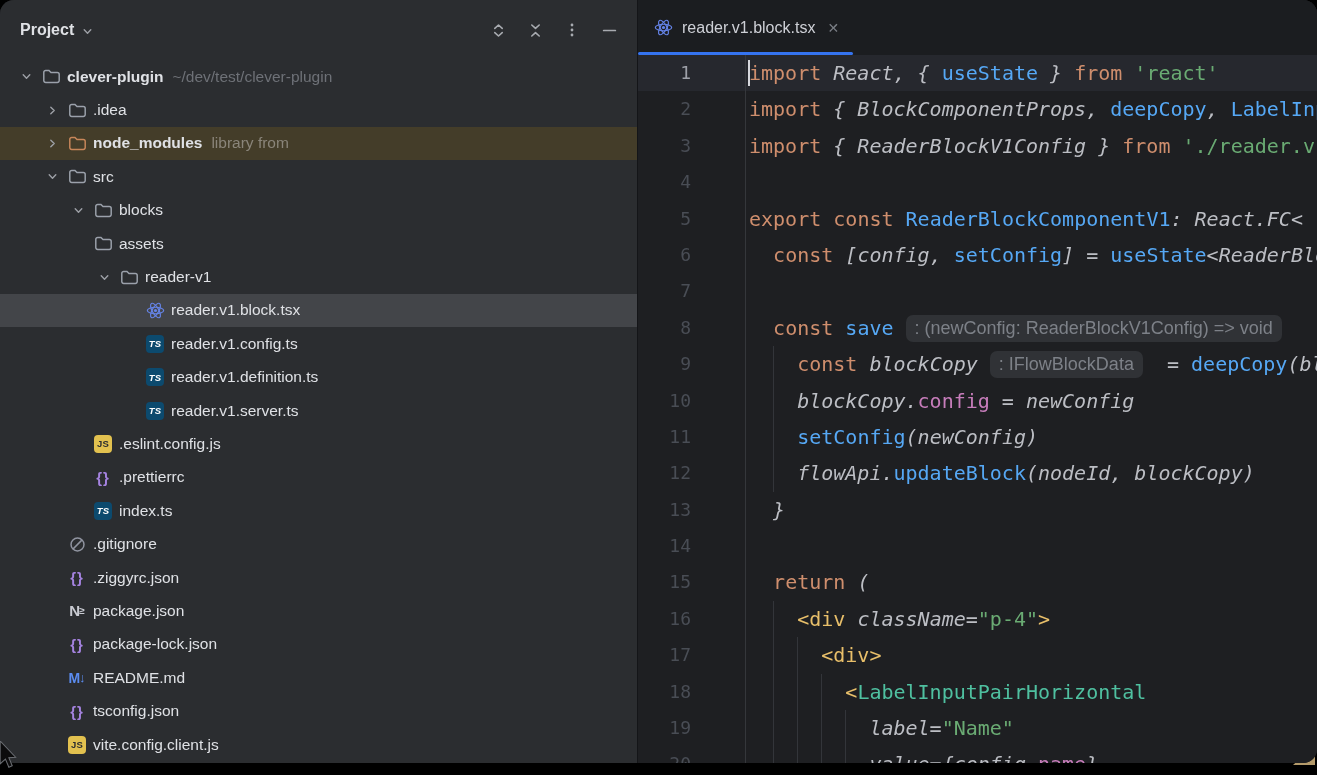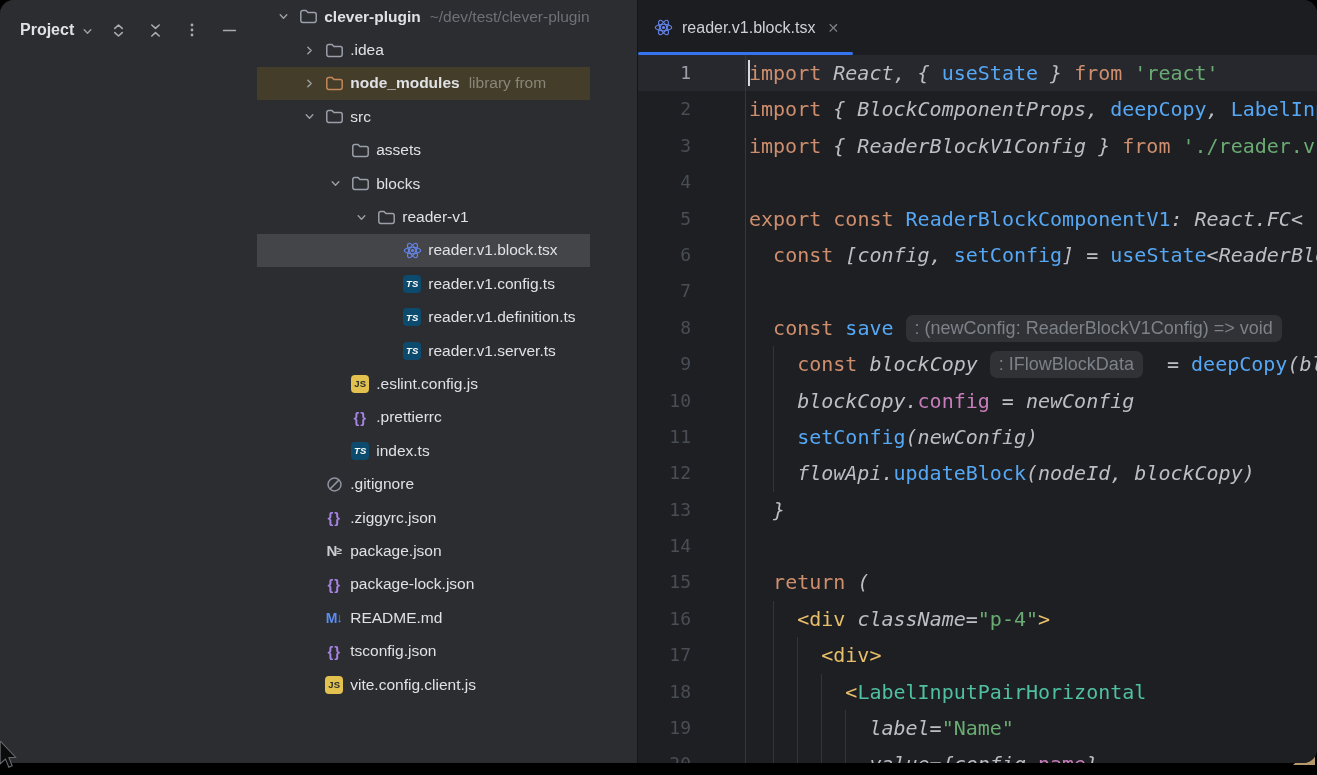--- a/index.html
+++ b/index.html
@@ -4,21 +4,21 @@
 <style>
   html,body{margin:0;padding:0;background:#000;width:1317px;height:775px;overflow:hidden;
     font-family:"Liberation Sans",sans-serif;-webkit-font-smoothing:antialiased;}
   .desktop{position:relative;width:1317px;height:775px;background:#000;}
   .artifact{position:absolute;right:2px;bottom:10px;width:0;height:0;z-index:0;
     border-bottom:20px solid #b49a6a;border-left:22px solid transparent;}
   .window{position:absolute;left:0;top:0;width:1317px;height:763px;border-radius:14px;
     overflow:hidden;display:flex;background:#1e1f22;z-index:1;}
   
   .sidebar{width:637px;min-width:637px;background:#2b2d30;border-right:1px solid #141518;
-    display:flex;flex-direction:row;}
+    display:flex;flex-direction:column;}
   .sb-header{height:60px;display:flex;align-items:center;padding:0 14px 0 20px;}
   .sb-title{font-size:16px;font-weight:700;color:#dfe1e5;margin-right:6px;}
   .sb-title-chev{display:flex;align-items:center;margin-top:2px;}
   .sb-spacer{flex:1;}
   .sb-btn{width:28px;height:28px;display:flex;align-items:center;justify-content:center;
     margin-left:9px;border-radius:4px;cursor:default;}
   .tree{position:relative;}
   .tree-row{height:33.4px;display:flex;align-items:center;font-size:15.5px;color:#dfe1e5;
     white-space:nowrap;}
   .tree-row.selected{background:#434549;}
@@ -167,41 +167,41 @@
             </span>
             <span class="tw-icon">
               <svg width="19" height="17" viewBox="0 0 18 16">
                 <path d="M1.7 4.2a1.8 1.8 0 0 1 1.8-1.8h3.1l1.9 1.9h6a1.8 1.8 0 0 1 1.8 1.8v5.7a1.8 1.8 0 0 1-1.8 1.8H3.5a1.8 1.8 0 0 1-1.8-1.8z" fill="none" stroke="#9ba1ab" stroke-width="1.4"></path>
               </svg>
             </span>
             <span class="tw-label">src</span>
           </div>
           <div class="tree-row">
             <span style="min-width: 66px; width: 66px;"></span>
+            <span class="tw-chev">
+              <svg width="15" height="15" viewBox="0 0 16 16">
+                <path d="M4.5 6.2 8 9.8 11.5 6.2" stroke="#9da0a6" stroke-width="1.5" fill="none" stroke-linecap="round" stroke-linejoin="round"></path>
+              </svg>
+            </span>
+            <span class="tw-icon">
+              <svg width="19" height="17" viewBox="0 0 18 16">
+                <path d="M1.7 4.2a1.8 1.8 0 0 1 1.8-1.8h3.1l1.9 1.9h6a1.8 1.8 0 0 1 1.8 1.8v5.7a1.8 1.8 0 0 1-1.8 1.8H3.5a1.8 1.8 0 0 1-1.8-1.8z" fill="none" stroke="#9ba1ab" stroke-width="1.4"></path>
+              </svg>
+            </span>
+            <span class="tw-label">blocks</span>
+          </div>
+          <div class="tree-row">
+            <span style="min-width: 66px; width: 66px;"></span>
             <span class="tw-chev"></span>
             <span class="tw-icon">
               <svg width="19" height="17" viewBox="0 0 18 16">
                 <path d="M1.7 4.2a1.8 1.8 0 0 1 1.8-1.8h3.1l1.9 1.9h6a1.8 1.8 0 0 1 1.8 1.8v5.7a1.8 1.8 0 0 1-1.8 1.8H3.5a1.8 1.8 0 0 1-1.8-1.8z" fill="none" stroke="#9ba1ab" stroke-width="1.4"></path>
               </svg>
             </span>
             <span class="tw-label">assets</span>
-          </div>
-          <div class="tree-row">
-            <span style="min-width: 66px; width: 66px;"></span>
-            <span class="tw-chev">
-              <svg width="15" height="15" viewBox="0 0 16 16">
-                <path d="M4.5 6.2 8 9.8 11.5 6.2" stroke="#9da0a6" stroke-width="1.5" fill="none" stroke-linecap="round" stroke-linejoin="round"></path>
-              </svg>
-            </span>
-            <span class="tw-icon">
-              <svg width="19" height="17" viewBox="0 0 18 16">
-                <path d="M1.7 4.2a1.8 1.8 0 0 1 1.8-1.8h3.1l1.9 1.9h6a1.8 1.8 0 0 1 1.8 1.8v5.7a1.8 1.8 0 0 1-1.8 1.8H3.5a1.8 1.8 0 0 1-1.8-1.8z" fill="none" stroke="#9ba1ab" stroke-width="1.4"></path>
-              </svg>
-            </span>
-            <span class="tw-label">blocks</span>
           </div>
           <div class="tree-row">
             <span style="min-width: 92px; width: 92px;"></span>
             <span class="tw-chev">
               <svg width="15" height="15" viewBox="0 0 16 16">
                 <path d="M4.5 6.2 8 9.8 11.5 6.2" stroke="#9da0a6" stroke-width="1.5" fill="none" stroke-linecap="round" stroke-linejoin="round"></path>
               </svg>
             </span>
             <span class="tw-icon">
               <svg width="19" height="17" viewBox="0 0 18 16">

